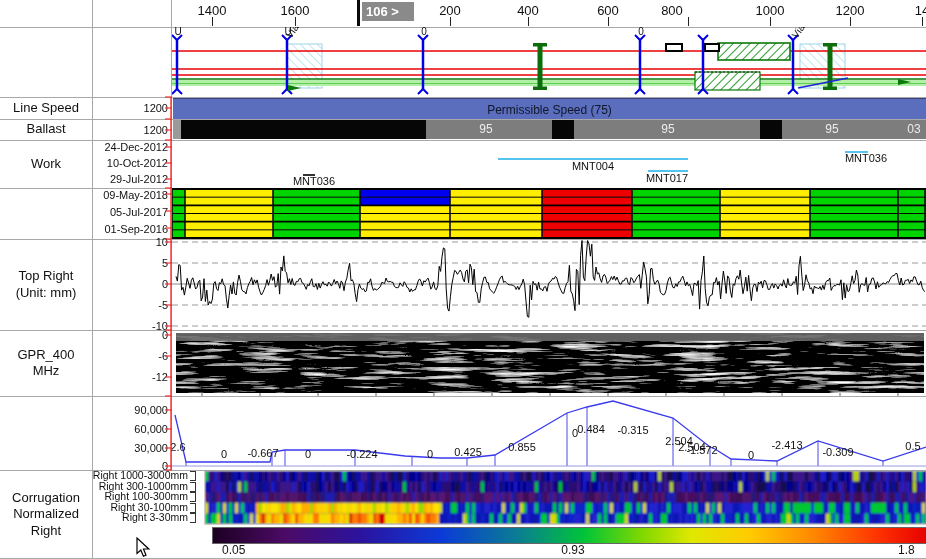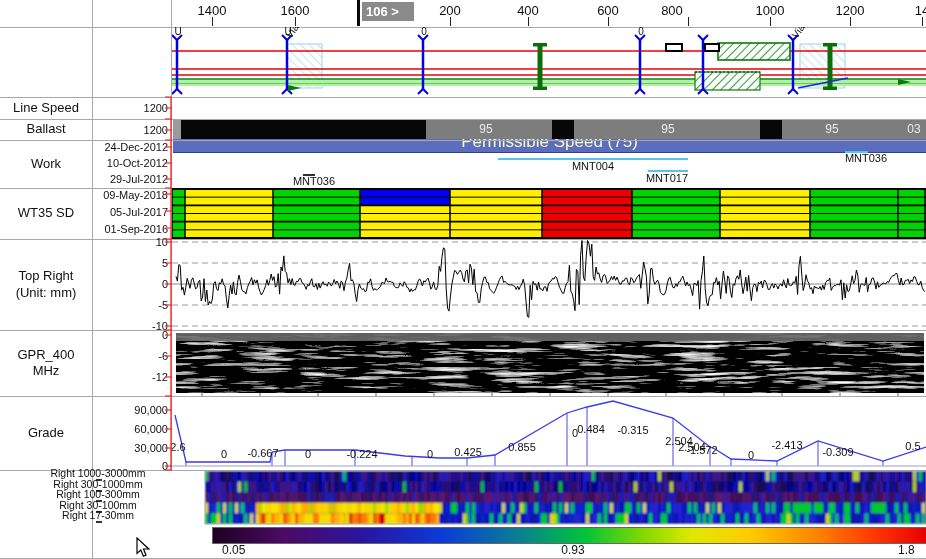--- a/index.html
+++ b/index.html
@@ -11,26 +11,26 @@
   .scaletxt{position:absolute;left:93px;width:75px;text-align:right;font-size:11px;color:#111;white-space:nowrap;}
   .gridh{position:absolute;left:0;width:926px;height:0;border-top:1px solid #a8a8a8;}
   .gridv{position:absolute;width:0;border-left:1px solid #a8a8a8;}
   .rulerlbl{position:absolute;font-size:13px;color:#111;text-align:center;width:56px;}
   .rulertick{position:absolute;width:1px;background:#222;}
   .kmbar{position:absolute;left:357px;top:0;width:3px;height:26px;background:#0a0a0a;}
   .kmbox{position:absolute;left:362px;top:2px;width:52px;height:19px;background:#8a8a8a;color:#fff;
          font-weight:bold;font-size:13px;line-height:19px;padding-left:4px;box-sizing:border-box;}
   .speedbar{position:absolute;left:173px;top:98px;width:753px;height:21px;background:#5b6dbd;
             border-top:1px solid #39407c;border-bottom:1px solid #39407c;display:flex;align-items:center;
-            justify-content:center;font-size:17px;color:#fef9c3;margin-top:32px;}
+            justify-content:center;font-size:12px;color:#0f172a;}
   .ballastbase{position:absolute;left:173px;top:120px;width:753px;height:19px;background:#7d7d7d;text-align:center;}
   .ballastblack{position:absolute;top:0;height:19px;background:#060606;}
   .ballastval{position:absolute;top:2px;transform:translateX(-50%);font-size:12px;color:#ececec;}
   .banddlbl{position:absolute;text-align:right;font-size:10.5px;color:#111;white-space:nowrap;
-            display:flex;align-items:center;justify-content:flex-end;flex-direction:column;}
+            display:flex;align-items:flex-end;justify-content:flex-end;}
   .bandbracket{display:inline-block;width:5px;height:8px;border-top:1px solid #333;border-bottom:1px solid #333;
                border-right:1px solid #333;margin-left:2px;}
   .colorbar{position:absolute;left:212px;top:527px;width:714px;height:15px;border:1px solid #666;
     background:linear-gradient(to right,#1c0022 0%,#4c0a66 10%,#2a14a0 21%,#0b3ad8 32%,#0a8090 43%,
       #00c438 52%,#7fd800 60%,#e0e800 67%,#ffcc00 75%,#ff8800 84%,#ff3300 93%,#e60000 100%);}
   .cbarlbl{position:absolute;font-size:12px;color:#111;top:543px;}
   .worklbl{position:absolute;transform:translateX(-50%);font-size:11px;color:#111;white-space:nowrap;}
   .gradelbl{position:absolute;transform:translateX(-50%);font-size:11px;color:#111;white-space:nowrap;}
 </style>
 </head>
@@ -40,34 +40,33 @@
 
   <div class="rowlabel" style="top:97px;height:22px">
       <span>Line Speed</span>
     </div>
   <div class="rowlabel" style="top:119px;height:21px">
       <span>Ballast</span>
     </div>
   <div class="rowlabel" style="top:140px;height:48px">
       <span>Work</span>
     </div>
-  <div class="rowlabel" style="top:188px;height:51px">
-      <span>WT35 SD</span>
-    </div>
   <div class="rowlabel" style="top:239px;height:91px">
     <span>Top Right</span>
       <span>(Unit: mm)</span>
   </div>
   <div class="rowlabel" style="top:330px;height:66px">
     <span>GPR_400</span>
       <span>MHz</span>
   </div>
-  <div class="rowlabel" style="top:396px;height:74px">
-      <span>Grade</span>
-    </div>
+  <div class="rowlabel" style="top:470px;height:89px">
+    <span>Corrugation</span>
+    <span>Normalized</span>
+    <span>Right</span>
+  </div>
 
   <div class="scaletxt" style="top:102px">1200</div>
   <div class="scaletxt" style="top:124px">1200</div>
 
   <div class="kmbar"></div>
   <div class="kmbox">106 &gt;</div>
 
   <div class="speedbar">
     <span>Permissible Speed (75)</span>
   </div>
@@ -368,21 +367,21 @@
     </div>
     <div class="banddlbl" style="left:0;top:491.7px;width:196px;height:10.5px">
       <span>Right 100-300mm</span>
       <span class="bandbracket"></span>
     </div>
     <div class="banddlbl" style="left:0;top:502.3px;width:196px;height:10.5px">
       <span>Right 30-100mm</span>
       <span class="bandbracket"></span>
     </div>
     <div class="banddlbl" style="left:0;top:512.9px;width:196px;height:10.5px">
-      <span>Right 17-30mm</span>
+      <span>Right 3-30mm</span>
       <span class="bandbracket"></span>
     </div>
     <svg width="754" height="89" style="position:absolute;left:172px;top:470px;overflow:hidden">
       <defs>
         <filter id="hblur" x="-5%" y="-5%" width="110%" height="110%">
           <feGaussianBlur stdDeviation="1.1"></feGaussianBlur>
         </filter>
         <clipPath id="hclip">
           <rect x="33" y="1" width="721" height="53"></rect>
         </clipPath>

